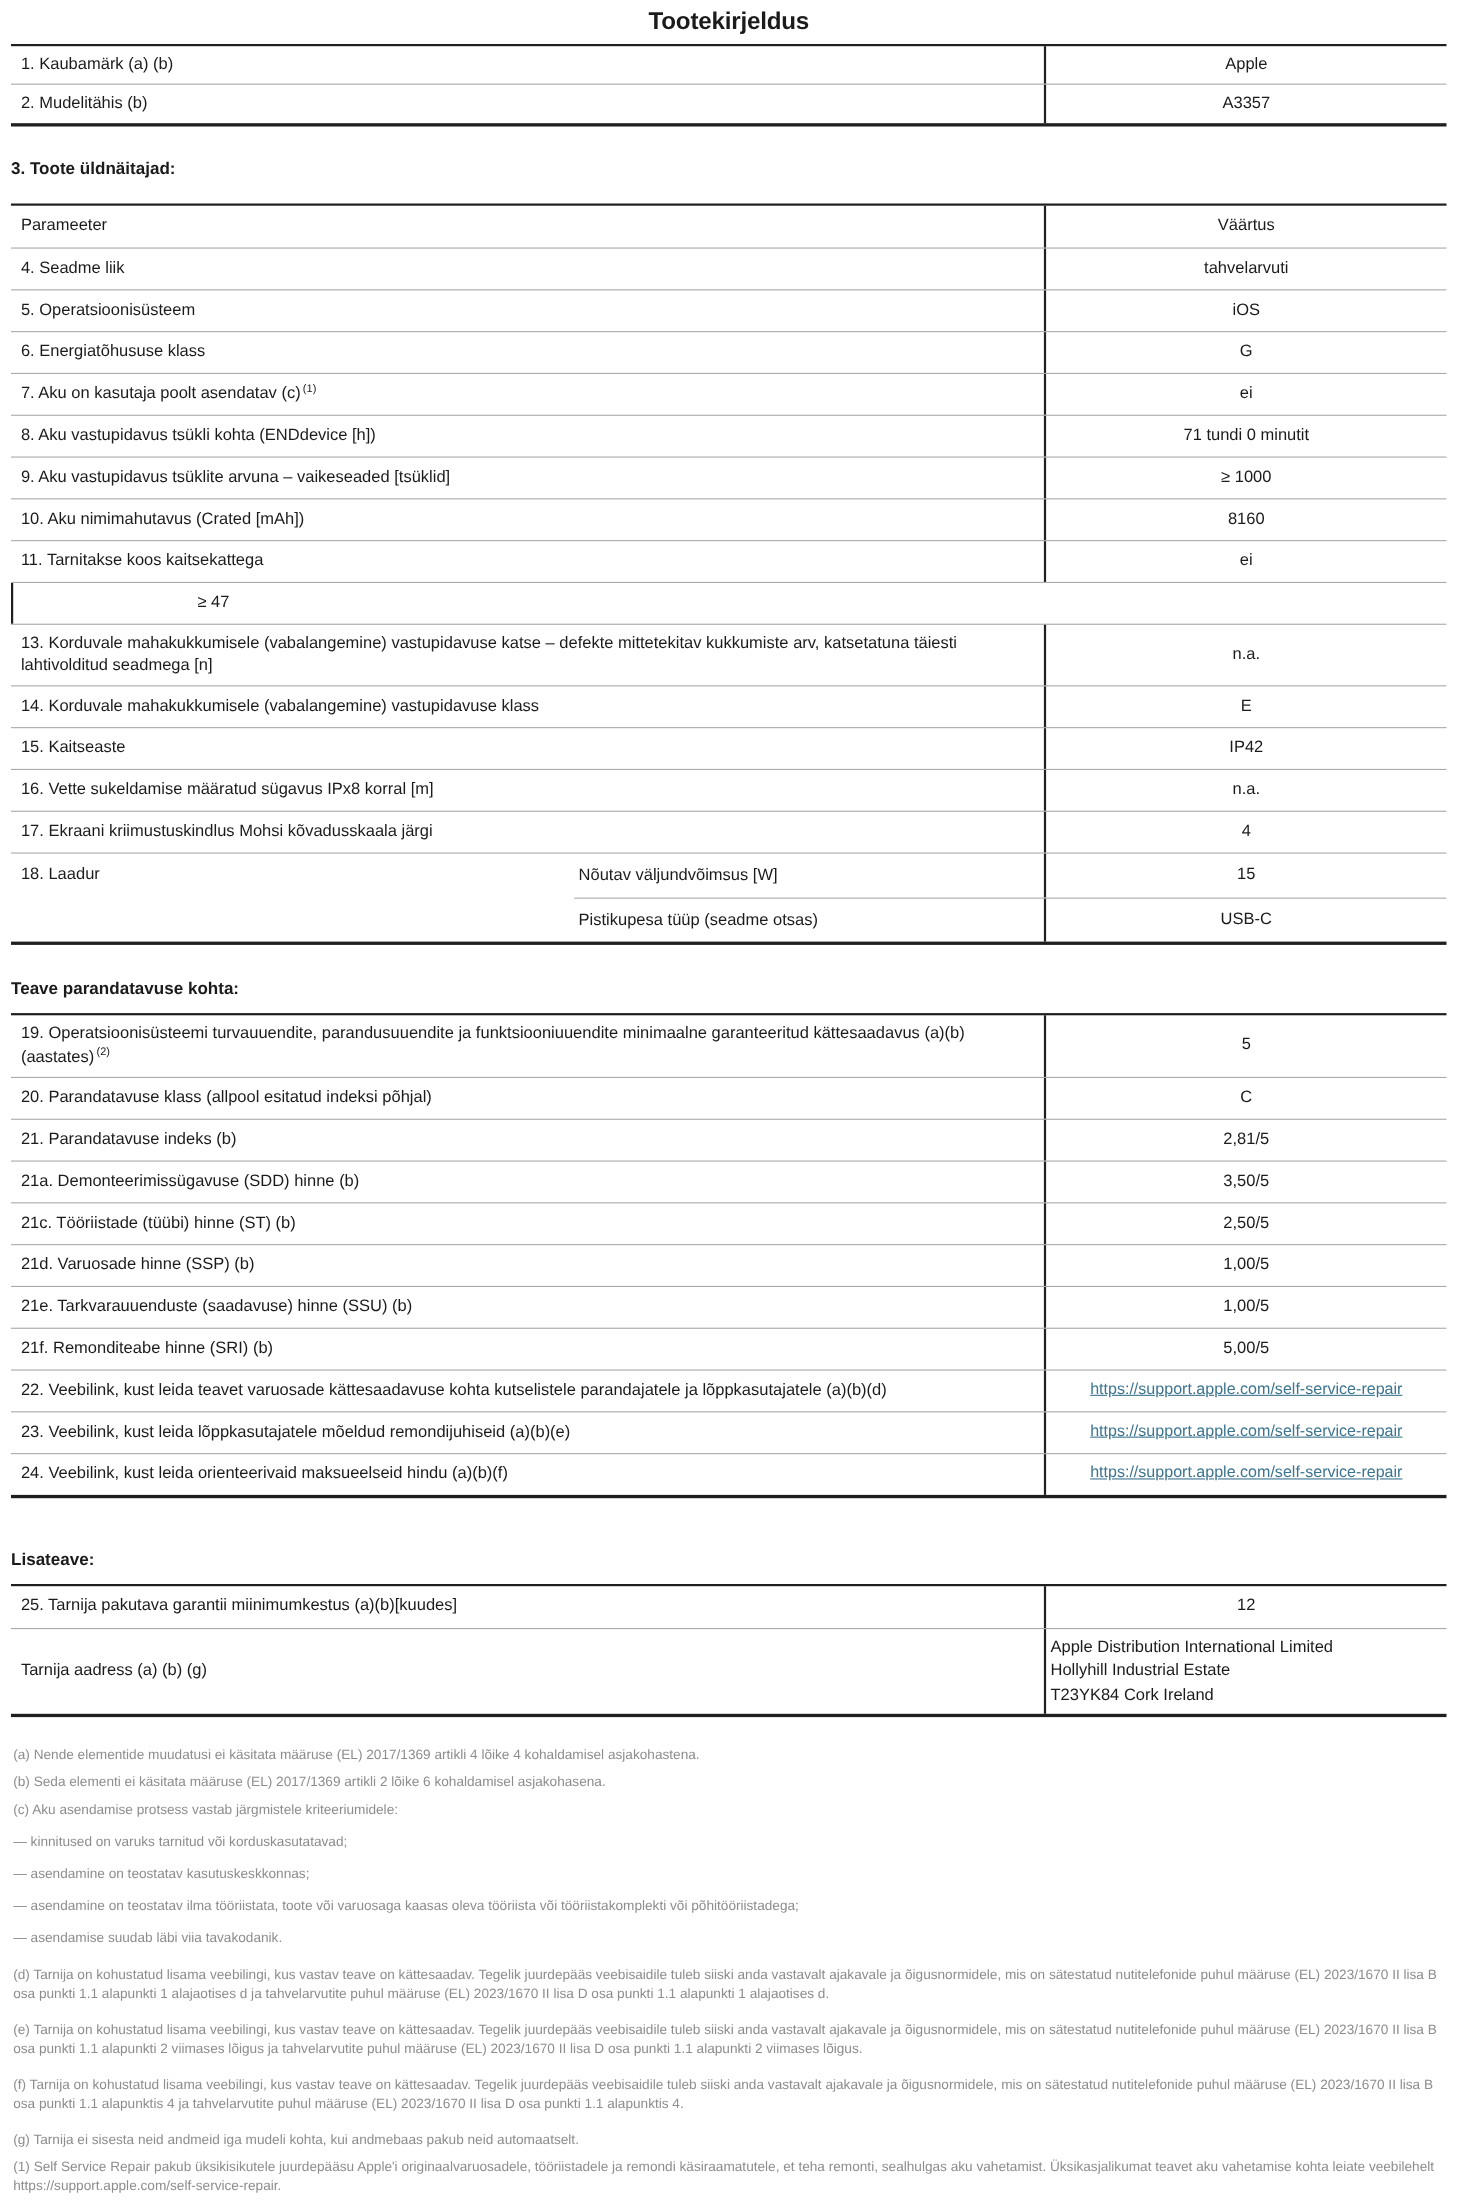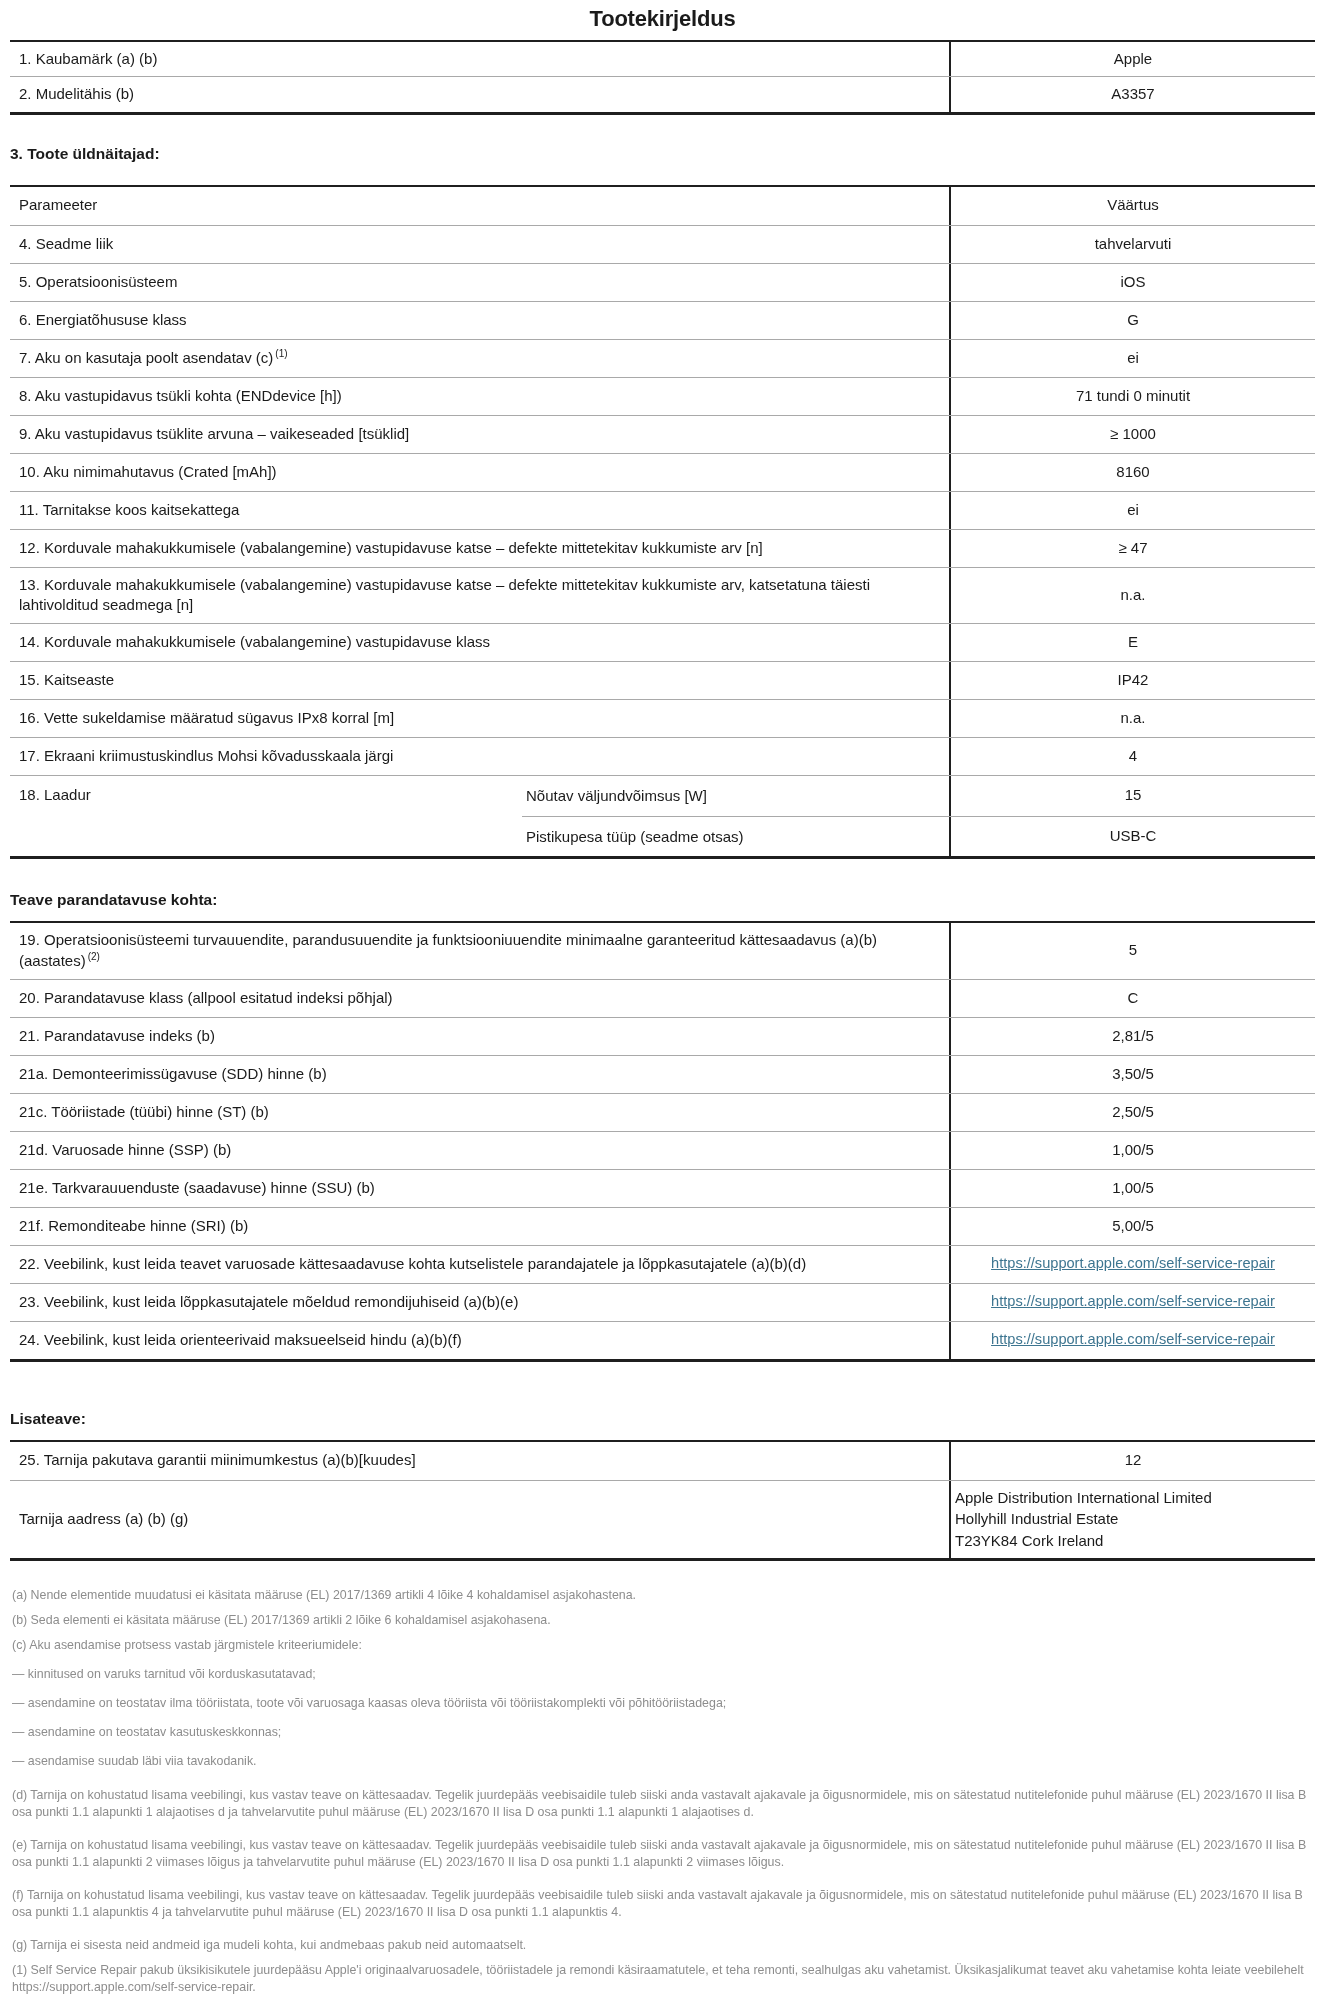--- a/index.html
+++ b/index.html
@@ -121,21 +121,20 @@
     </div>
     <div class="trow">
       <div class="cell label">10. Aku nimimahutavus (Crated [mAh])</div>
       <div class="cell value">8160</div>
     </div>
     <div class="trow">
       <div class="cell label">11. Tarnitakse koos kaitsekattega</div>
       <div class="cell value">ei</div>
     </div>
     <div class="trow">
-      <div class="cell label">12. Korduvale mahakukkumisele (vabalangemine) vastupidavuse katse – defekte mittetekitav kukkumiste arv [n]</div>
       <div class="cell value">≥ 47</div>
     </div>
     <div class="trow tall-row">
       <div class="cell label">13. Korduvale mahakukkumisele (vabalangemine) vastupidavuse katse – defekte mittetekitav kukkumiste arv, katsetatuna täiesti lahtivolditud seadmega [n]</div>
       <div class="cell value">n.a.</div>
     </div>
     <div class="trow">
       <div class="cell label">14. Korduvale mahakukkumisele (vabalangemine) vastupidavuse klass</div>
       <div class="cell value">E</div>
     </div>
@@ -237,22 +236,22 @@
         <div>T23YK84 Cork Ireland</div>
       </div>
     </div>
   </div>
 
   <div class="footnotes">
     <p class="fn">(a) Nende elementide muudatusi ei käsitata määruse (EL) 2017/1369 artikli 4 lõike 4 kohaldamisel asjakohastena.</p>
     <p class="fn">(b) Seda elementi ei käsitata määruse (EL) 2017/1369 artikli 2 lõike 6 kohaldamisel asjakohasena.</p>
     <p class="fn">(c) Aku asendamise protsess vastab järgmistele kriteeriumidele:</p>
     <p class="fn-dash">— kinnitused on varuks tarnitud või korduskasutatavad;</p>
+    <p class="fn-dash">— asendamine on teostatav kasutuskeskkonnas;</p>
     <p class="fn-dash">— asendamine on teostatav ilma tööriistata, toote või varuosaga kaasas oleva tööriista või tööriistakomplekti või põhitööriistadega;</p>
-    <p class="fn-dash">— asendamine on teostatav kasutuskeskkonnas;</p>
     <p class="fn-dash">— asendamise suudab läbi viia tavakodanik.</p>
     <p class="fn-wide">(d) Tarnija on kohustatud lisama veebilingi, kus vastav teave on kättesaadav. Tegelik juurdepääs veebisaidile tuleb siiski anda vastavalt ajakavale ja õigusnormidele, mis on sätestatud nutitelefonide puhul määruse (EL) 2023/1670 II lisa B osa punkti 1.1 alapunkti 1 alajaotises d ja tahvelarvutite puhul määruse (EL) 2023/1670 II lisa D osa punkti 1.1 alapunkti 1 alajaotises d.</p>
     <p class="fn-wide">(e) Tarnija on kohustatud lisama veebilingi, kus vastav teave on kättesaadav. Tegelik juurdepääs veebisaidile tuleb siiski anda vastavalt ajakavale ja õigusnormidele, mis on sätestatud nutitelefonide puhul määruse (EL) 2023/1670 II lisa B osa punkti 1.1 alapunkti 2 viimases lõigus ja tahvelarvutite puhul määruse (EL) 2023/1670 II lisa D osa punkti 1.1 alapunkti 2 viimases lõigus.</p>
     <p class="fn-wide">(f) Tarnija on kohustatud lisama veebilingi, kus vastav teave on kättesaadav. Tegelik juurdepääs veebisaidile tuleb siiski anda vastavalt ajakavale ja õigusnormidele, mis on sätestatud nutitelefonide puhul määruse (EL) 2023/1670 II lisa B osa punkti 1.1 alapunktis 4 ja tahvelarvutite puhul määruse (EL) 2023/1670 II lisa D osa punkti 1.1 alapunktis 4.</p>
     <p class="fn">(g) Tarnija ei sisesta neid andmeid iga mudeli kohta, kui andmebaas pakub neid automaatselt.</p>
     <p class="fn">(1) Self Service Repair pakub üksikisikutele juurdepääsu Apple'i originaalvaruosadele, tööriistadele ja remondi käsiraamatutele, et teha remonti, sealhulgas aku vahetamist. Üksikasjalikumat teavet aku vahetamise kohta leiate veebilehelt https://support.apple.com/self-service-repair.</p>
 
   </div>
 
 </div>

